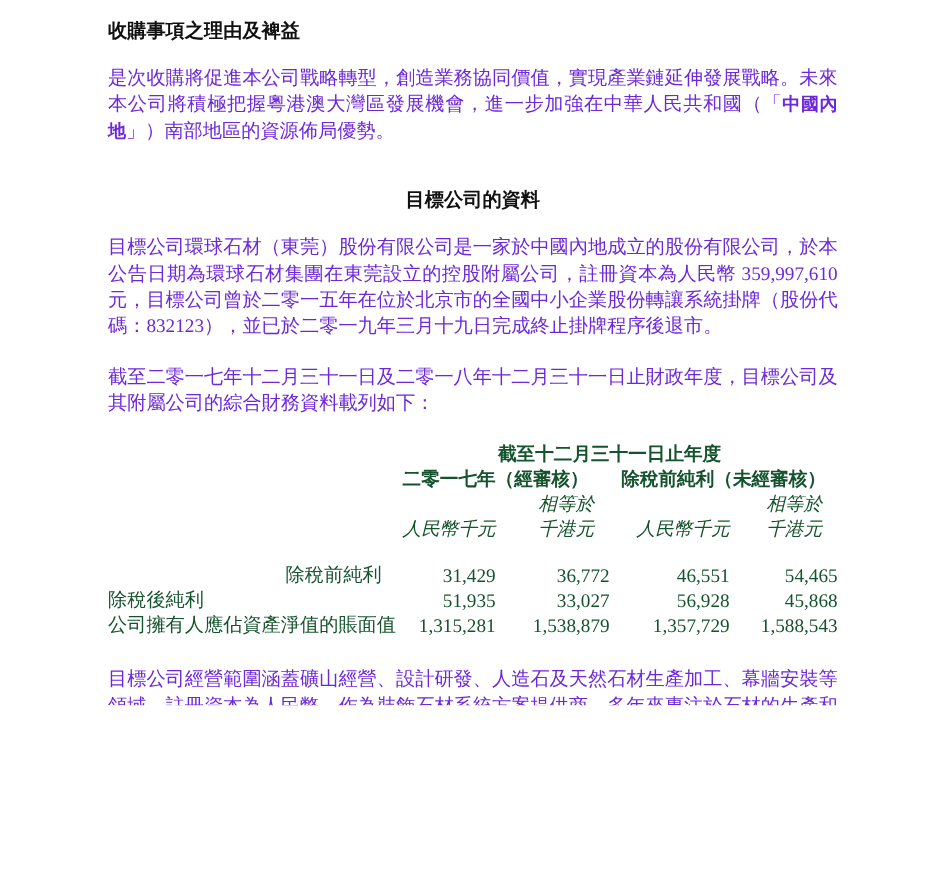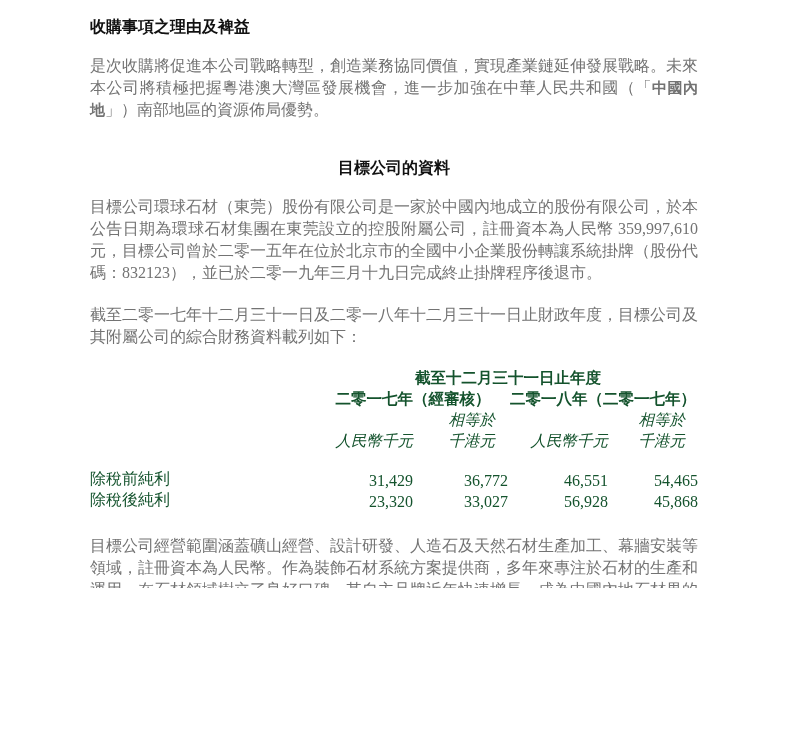--- a/index.html
+++ b/index.html
@@ -27,21 +27,21 @@
     line-height: 19px;
     color: #111111;
   }
 
   .body-para {
     margin: 0;
     font-size: 16px;
     line-height: 22px;
     text-align: justify;
     text-justify: inter-ideograph;
-    color: #737373;
+    color: #6d28d9;
   }
 
   .mt-h1-para   { margin-top: 19px; }  
   .mt-section   { margin-top: 37px; text-align: center; }  
   .mt-para      { margin-top: 19px; }
   .mt-para-sm   { margin-top: 20px; }
   .mt-after-tbl { margin-top: 42px; }
   .mt-last      { margin-top: 24px; }
 
   .defined-term {
@@ -72,21 +72,21 @@
     text-align: center;
   }
   .unit-cell {
     font-style: italic;
     text-align: right;
     font-size: 15.5px;
   }
   .inset { padding-right: 13px !important; }
   .num   { text-align: right; }
   .row-label { text-align: left; white-space: nowrap; }
-  tbody tr.first-data-row td { padding-top: 17px; }
+  tbody tr.first-data-row td { padding-top: 17px; text-align: right; }
 </style>
 </head>
 <body>
 
 <div class="page">
   <div class="content">
 
     <h2 class="section-heading">收購事項之理由及裨益</h2>
 
     <p class="body-para mt-h1-para"><span>是次收購將促進本公司戰略轉型，創造業務協同價值，實現產業鏈延伸發展戰略。未來本公司將積極把握粵港澳大灣區發展機會，進一步加強在中華人民共和國（「</span><strong class="defined-term">中國內地</strong><span>」）南部地區的資源佈局優勢。</span></p>
@@ -106,21 +106,21 @@
         <col style="width:90px">
       </colgroup>
       <thead>
         <tr>
           <td></td>
           <th colspan="4">截至十二月三十一日止年度</th>
         </tr>
         <tr>
           <td></td>
           <th colspan="2">二零一七年（經審核）</th>
-          <th colspan="2">二零一八年（二零一七年）</th>
+          <th colspan="2">除稅前純利（未經審核）</th>
         </tr>
         <tr>
           <td></td>
           <td></td>
           <td class="unit-cell inset">相等於</td>
           <td></td>
           <td class="unit-cell inset">相等於</td>
         </tr>
         <tr>
           <td></td>
@@ -133,24 +133,31 @@
       <tbody>
         <tr class="first-data-row">
           <td class="row-label">除稅前純利</td>
           <td class="num">31,429</td>
           <td class="num">36,772</td>
           <td class="num">46,551</td>
           <td class="num">54,465</td>
         </tr>
         <tr>
           <td class="row-label">除稅後純利</td>
-          <td class="num">23,320</td>
+          <td class="num">51,935</td>
           <td class="num">33,027</td>
           <td class="num">56,928</td>
           <td class="num">45,868</td>
+        </tr>
+        <tr>
+          <td class="row-label">公司擁有人應佔資產淨值的賬面值</td>
+          <td class="num">1,315,281</td>
+          <td class="num">1,538,879</td>
+          <td class="num">1,357,729</td>
+          <td class="num">1,588,543</td>
         </tr>
       </tbody>
     </table>
 
 
     <p class="body-para mt-last">目標公司經營範圍涵蓋礦山經營、設計研發、人造石及天然石材生產加工、幕牆安裝等領域，註冊資本為人民幣。作為裝飾石材系統方案提供商，多年來專注於石材的生產和運用，在石材領域樹立了良好口碑，其自主品牌近年快速增長，成為中國內地石材界的著名品牌之一。</p>
 
   </div>
 </div>
 

